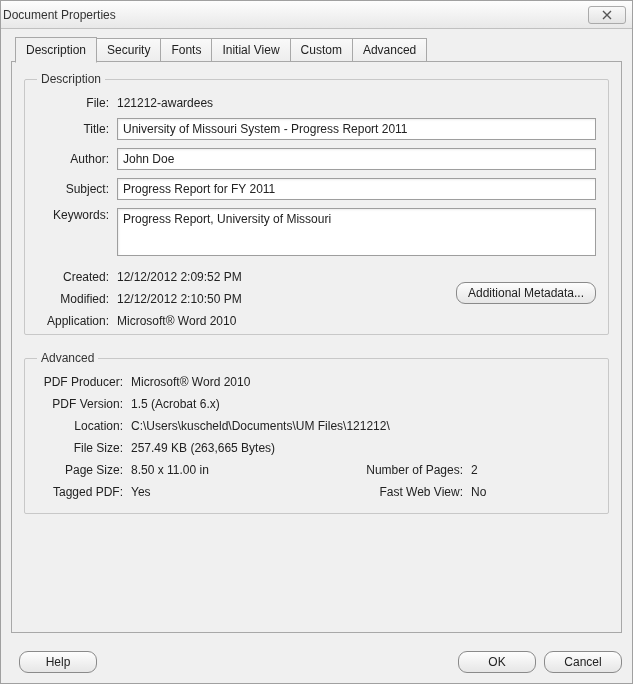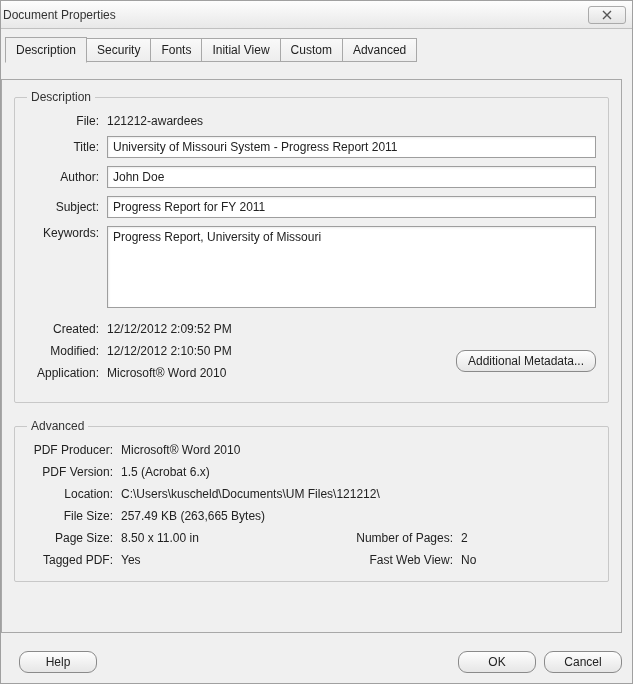--- a/index.html
+++ b/index.html
@@ -38,24 +38,23 @@
     background: linear-gradient(#f8f8f8,#e4e4e4);
     display: flex;
     align-items: center;
     justify-content: center;
     font-size: 10px;
     color: #555;
     cursor: pointer;
   }
   .content {
     flex: 1;
-    padding: 8px 10px 8px 0;
+    padding: 8px 10px 8px 10px;
     display: flex;
     flex-direction: column;
-    gap: 18px;
   }
   .tabs {
     display: flex;
     align-items: flex-end;
     margin-bottom: -1px;
     padding-left: 4px;
   }
   .tab {
     padding: 4px 10px;
     border: 1px solid #a8a8a8;
@@ -113,21 +112,21 @@
   input.text, textarea.text {
     flex: 1;
     border: 1px solid #9e9e9e;
     background: #fff;
     padding: 3px 5px;
     font-family: inherit;
     font-size: 12px;
     color: #222;
     box-shadow: inset 1px 1px 2px rgba(0,0,0,0.08);
   }
-  textarea.text { height: 82px; resize: none; }
+  textarea.text { height: 48px; resize: none; }
   .meta-btn-row {
     display: flex;
     justify-content: flex-end;
     margin-top: -46px;
     margin-bottom: 16px;
   }
   button.std {
     min-width: 78px;
     height: 22px;
     padding: 0 10px;
@@ -204,21 +203,21 @@
         <div style="height:6px"></div>
 
         <div class="row">
           <span class="lbl desc-lbl">Created:</span>
           <span class="val">12/12/2012 2:09:52 PM</span>
         </div>
         <div class="row">
           <span class="lbl desc-lbl">Modified:</span>
           <span class="val">12/12/2012 2:10:50 PM</span>
         </div>
-        <div class="row" style="margin-bottom:16px">
+        <div class="row" style="margin-bottom:0">
           <span class="lbl desc-lbl">Application:</span>
           <span class="val">Microsoft® Word 2010</span>
         </div>
 
         <div class="meta-btn-row">
           <button class="std" style="min-width:140px">Additional Metadata...</button>
         </div>
       </fieldset>
 
       <fieldset class="groupbox" style="margin-bottom:0;">

